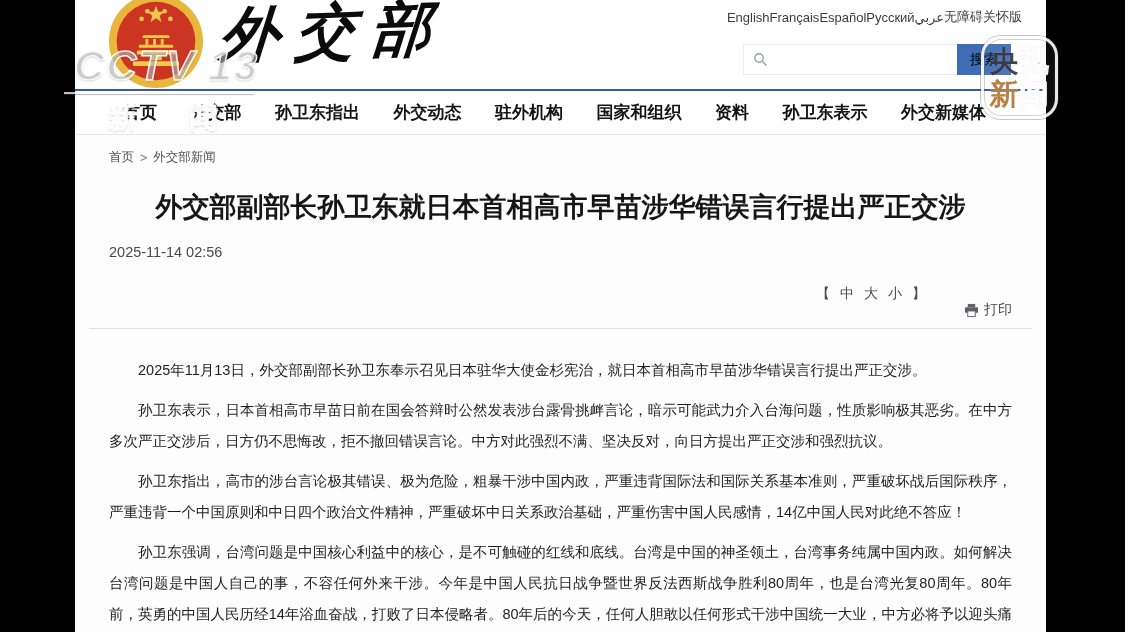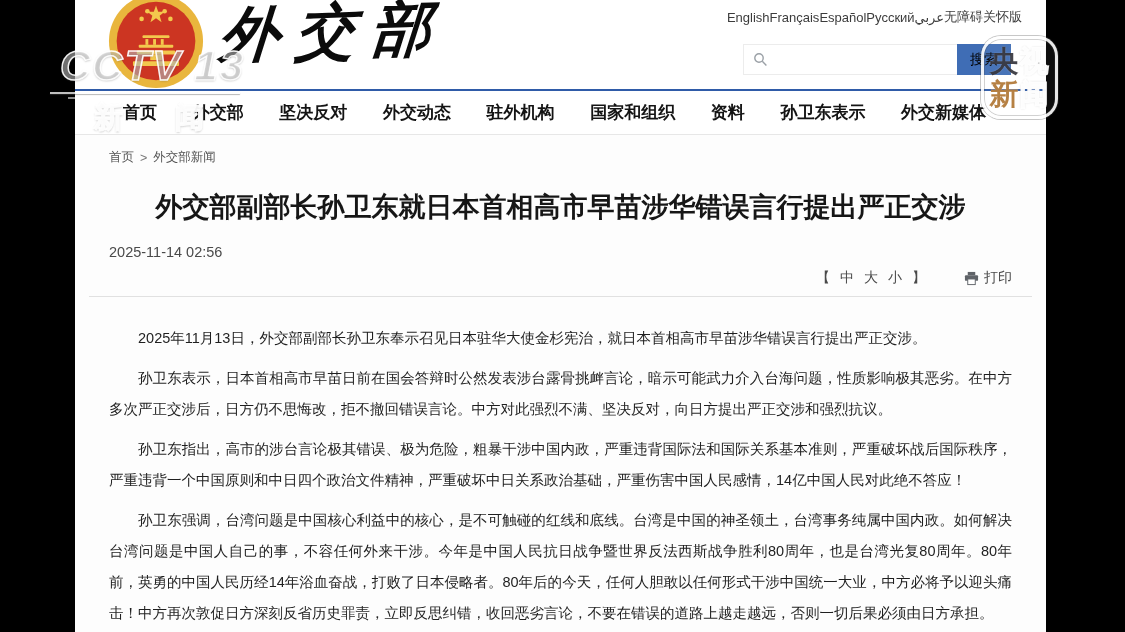--- a/index.html
+++ b/index.html
@@ -56,30 +56,30 @@
     margin:25px 0 0;text-align:center;font-size:27px;line-height:32px;
     font-weight:bold;color:#161616;
   }
   .date{margin-top:21px;text-align:left;font-size:14.5px;color:#4a4a4a;}
   .toolbar{
     margin-top:9px;display:flex;justify-content:flex-end;align-items:center;
     font-size:14px;color:#4a4a4a;gap:10px;
   }
   .fs-btn{color:#4a4a4a;text-decoration:none;cursor:pointer;}
   .bracket{color:#4a4a4a;}
-  .print-btn{display:flex;align-items:center;gap:5px;margin-left:28px;color:#4a4a4a;text-decoration:none;cursor:pointer;}
+  .print-btn{display:flex;align-items:center;gap:5px;margin-left:28px;color:#4a4a4a;text-decoration:none;cursor:pointer;margin-top:32px;}
   .rule{margin:9px -20px 0;border-top:1px solid #e1e1e1;}
   .article-body{margin-top:26px;}
   .para{
     margin:0 0 9px;font-size:14.5px;line-height:31px;color:#1f1f1f;
     text-indent:2em;text-align:justify;
   }
   
   .wm{position:absolute;z-index:10;pointer-events:none;}
-  .wm-cctv{left:60px;top:42px;}
+  .wm-cctv{left:74px;top:42px;}
   .cctv-row{display:flex;align-items:baseline;gap:12px;}
   .cctv-brand,.cctv-ch{
     font-size:42px;font-weight:bold;font-style:italic;letter-spacing:2px;
     color:rgba(255,255,255,0.35);
     -webkit-text-stroke:1.5px rgba(255,255,255,0.92);
     text-shadow:0 1px 2px rgba(80,80,80,0.45);
   }
   .cctv-underline{width:190px;height:2px;background:rgba(255,255,255,0.75);box-shadow:0 1px 1px rgba(80,80,80,0.4);margin:2px 0 0 -10px;}
   .cctv-caption{
     margin:4px 0 0 34px;display:flex;gap:52px;
@@ -150,21 +150,21 @@
       </span>
       <input class="search-input" value="" style="">
       <button class="search-btn">搜索</button>
     </div>
   </header>
 
   <nav class="main-nav">
 
   <a class="nav-item">首页</a>
       <a class="nav-item">外交部</a>
-      <a class="nav-item">坚决反对</a>
+      <a class="nav-item">孙卫东指出</a>
       <a class="nav-item">外交动态</a>
       <a class="nav-item">驻外机构</a>
       <a class="nav-item">国家和组织</a>
       <a class="nav-item">资料</a>
       <a class="nav-item">孙卫东表示</a>
       <a class="nav-item">外交新媒体</a>
     </nav>
 
   <main class="content">
     <div class="breadcrumb">

